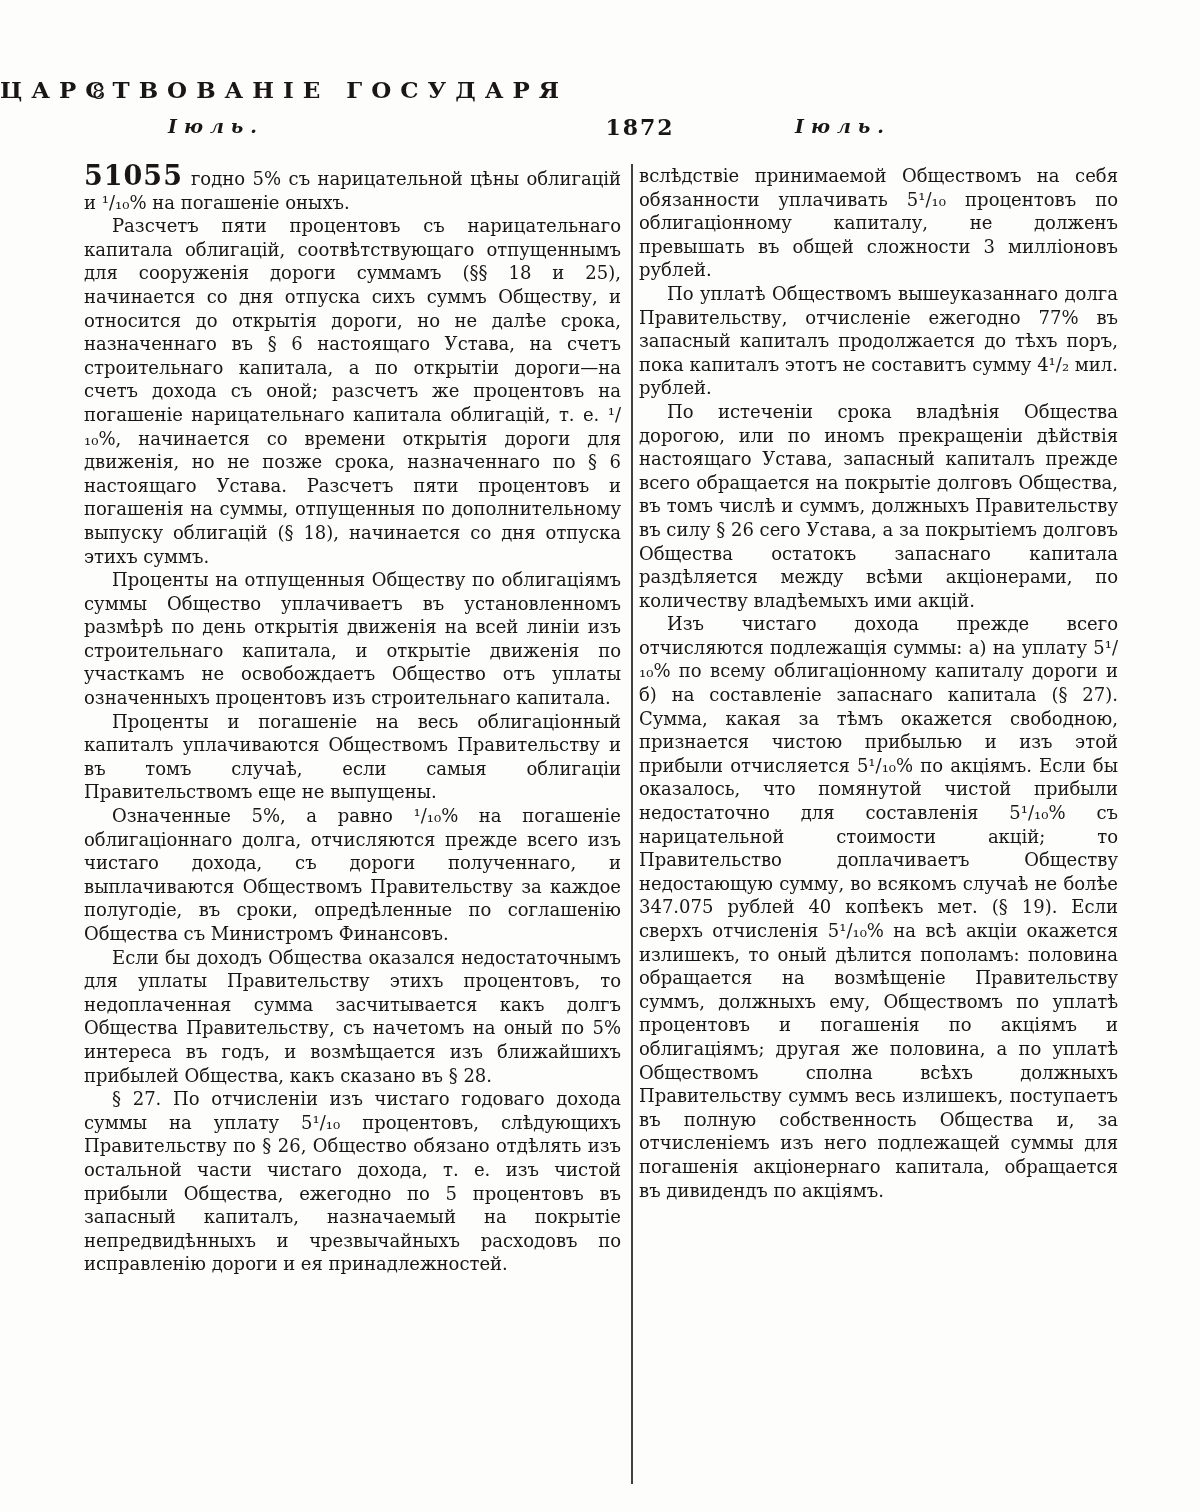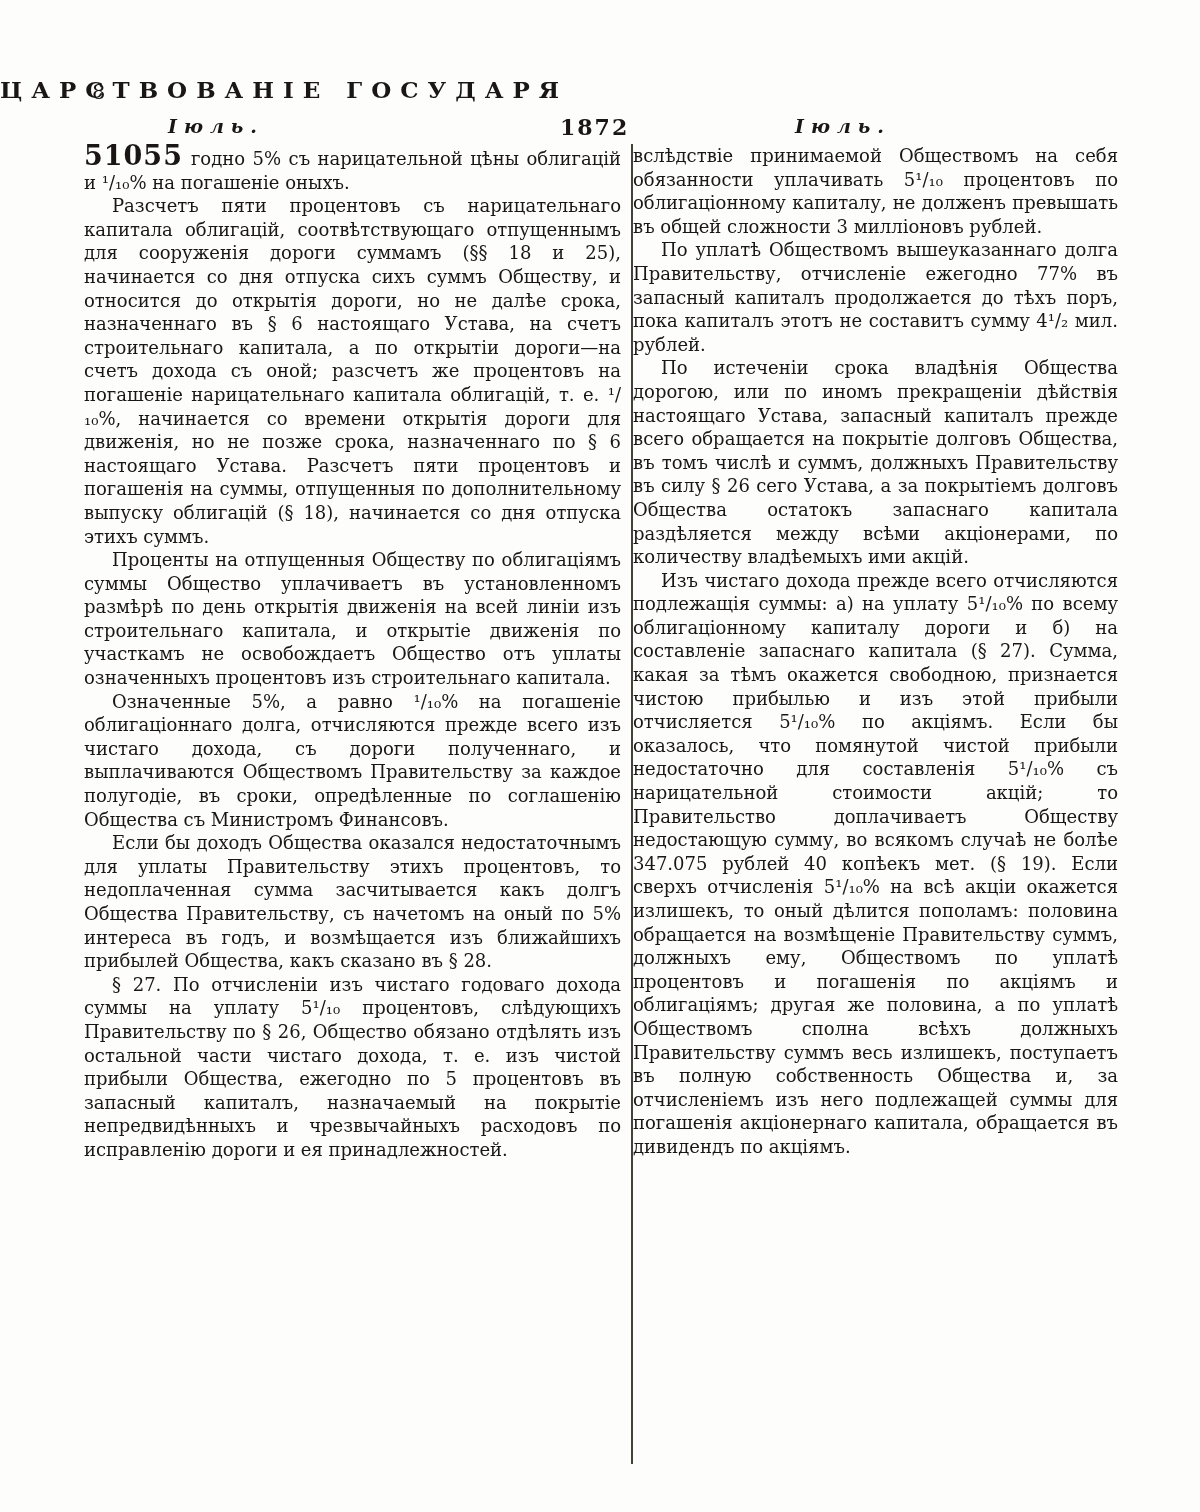--- a/index.html
+++ b/index.html
@@ -47,37 +47,37 @@
     font-style: italic;
     font-weight: 600;
     font-size: 19px;
     letter-spacing: 7px;
   }
   .year {
     position: absolute;
     left: 560px;
     top: -1px;
     width: 160px;
-    text-align: left;
+    text-align: center;
     font-weight: 700;
     font-size: 22px;
     letter-spacing: 2px;
   }
   .month-right {
     position: absolute;
     left: 795px;
     top: 0;
     font-style: italic;
     font-weight: 600;
     font-size: 19px;
     letter-spacing: 7px;
   }
   .columns {
     position: absolute;
-    top: 144px;
+    top: 164px;
     left: 84px;
     width: 1034px;
     height: 1320px;
     display: flex;
   }
   .col {
     font-size: 18px;
     line-height: 23.6px;
     text-align: justify;
   }
@@ -86,21 +86,21 @@
     padding-right: 10px;
     box-sizing: border-box;
   }
   .col-divider {
     width: 2px;
     background: #44403a;
     flex: 0 0 auto;
   }
   .col-right {
     flex: 1;
-    padding-left: 0;
+    padding-left: 6px;
     box-sizing: border-box;
   }
   .col p {
     margin: 0;
   }
   .indent {
     text-indent: 28px;
   }
   .doc-number {
     font-weight: 700;
@@ -134,20 +134,21 @@
     <span class="year">1872</span>
     <span class="month-right">Іюль.</span>
   </div>
 
   <div class="columns">
 
     <div class="col col-left">
       <p><span class="doc-number">51055</span><span>годно 5% съ нарицательной цѣны облигацій и ¹/₁₀% на погашеніе оныхъ.</span></p>
       <p class="indent">Разсчетъ пяти процентовъ съ нарицательнаго капитала облигацій, соотвѣтствующаго отпущеннымъ для сооруженія дороги суммамъ (§§ 18 и 25), начинается со дня отпуска сихъ суммъ Обществу, и относится до открытія дороги, но не далѣе срока, назначеннаго въ § 6 настоящаго Устава, на счетъ строительнаго капитала, а по открытіи дороги—на счетъ дохода съ оной; разсчетъ же процентовъ на погашеніе нарицательнаго капитала облигацій, т. е. ¹/₁₀%, начинается со времени открытія дороги для движенія, но не позже срока, назначеннаго по § 6 настоящаго Устава. Разсчетъ пяти процентовъ и погашенія на суммы, отпущенныя по дополнительному выпуску облигацій (§ 18), начинается со дня отпуска этихъ суммъ.</p>
       <p class="indent">Проценты на отпущенныя Обществу по облигаціямъ суммы Общество уплачиваетъ въ установленномъ размѣрѣ по день открытія движенія на всей линіи изъ строительнаго капитала, и открытіе движенія по участкамъ не освобождаетъ Общество отъ уплаты означенныхъ процентовъ изъ строительнаго капитала.</p>
+      <p class="indent">Проценты и погашеніе на весь облигаціонный капиталъ уплачиваются Обществомъ Правительству и въ томъ случаѣ, если самыя облигаціи Правительствомъ еще не выпущены.</p>
       <p class="indent">Означенные 5%, а равно ¹/₁₀% на погашеніе облигаціоннаго долга, отчисляются прежде всего изъ чистаго дохода, съ дороги полученнаго, и выплачиваются Обществомъ Правительству за каждое полугодіе, въ сроки, опредѣленные по соглашенію Общества съ Министромъ Финансовъ.</p>
       <p class="indent">Если бы доходъ Общества оказался недостаточнымъ для уплаты Правительству этихъ процентовъ, то недоплаченная сумма засчитывается какъ долгъ Общества Правительству, съ начетомъ на оный по 5% интереса въ годъ, и возмѣщается изъ ближайшихъ прибылей Общества, какъ сказано въ § 28.</p>
       <p class="indent">§ 27. По отчисленіи изъ чистаго годоваго дохода суммы на уплату 5¹/₁₀ процентовъ, слѣдующихъ Правительству по § 26, Общество обязано отдѣлять изъ остальной части чистаго дохода, т. е. изъ чистой прибыли Общества, ежегодно по 5 процентовъ въ запасный капиталъ, назначаемый на покрытіе непредвидѣнныхъ и чрезвычайныхъ расходовъ по исправленію дороги и ея принадлежностей.</p>
     </div>
 
     <div class="col-divider"></div>
 
     <div class="col col-right">
       <p>вслѣдствіе принимаемой Обществомъ на себя обязанности уплачивать 5¹/₁₀ процентовъ по облигаціонному капиталу, не долженъ превышать въ общей сложности 3 милліоновъ рублей.</p>
       <p class="indent">По уплатѣ Обществомъ вышеуказаннаго долга Правительству, отчисленіе ежегодно 77% въ запасный капиталъ продолжается до тѣхъ поръ, пока капиталъ этотъ не составитъ сумму 4¹/₂ мил. рублей.</p>

